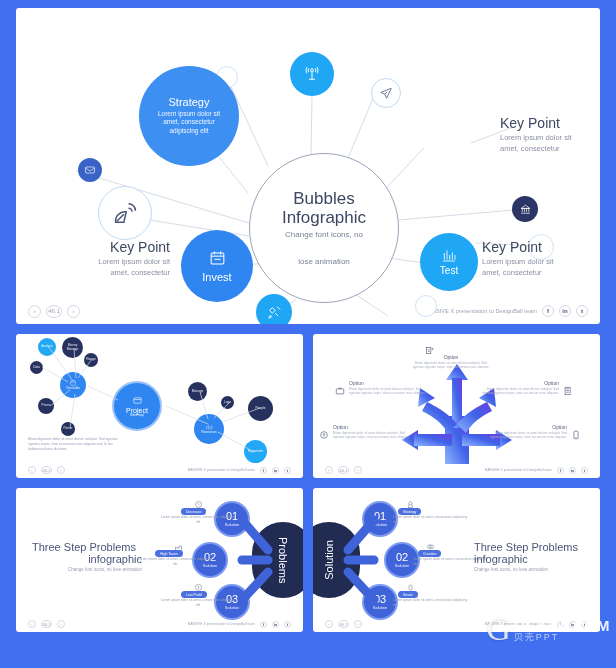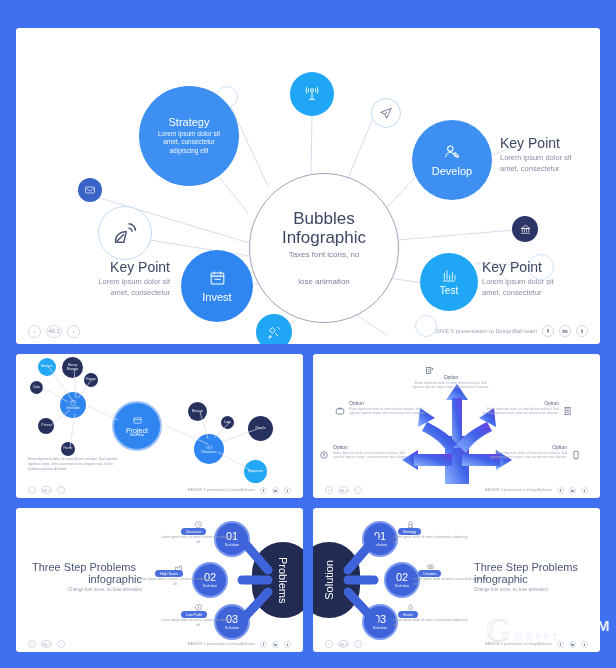--- a/index.html
+++ b/index.html
@@ -3,21 +3,21 @@
 <meta charset="utf-8">
 <style>
   * { box-sizing: border-box; margin:0; padding:0; }
   body {
     width: 616px; height: 668px;
     background: #4070f0;
     font-family: "Liberation Sans", sans-serif;
     overflow: hidden;
     position: relative;
   }
-  .page { position:absolute; inset:0; padding:28px 16px 12px 16px;text-decoration:underline; }
+  .page { position:absolute; inset:0; padding:8px 16px 12px 16px;text-decoration:underline; }
 
   
   .slide {
     background:#ffffff;
     border-radius:3px;
     position:relative;
     overflow:hidden;
   }
   .hero { width:100%; height:316px; margin-bottom:10px; }
 
@@ -253,28 +253,20 @@
 
       <div class="bubble c-hollow2" style="width:22px;height:22px;left:399px;top:287px;z-index:4"></div>
       <div class="bubble c-hollow2" style="width:26px;height:26px;left:512px;top:226px;z-index:4"></div>
       <div class="bubble c-hollow2" style="width:22px;height:22px;left:200px;top:58px;z-index:4"></div>
 
       <div class="bubble c-blue2" style="width:100px;height:100px;left:123px;top:58px;z-index:4">
         <div class="b-title">Strategy</div>
         <div class="b-sub" style="width:76px">Lorem ipsum dolor sit amet, consectetur adipiscing elit</div>
       </div>
 
-      <div class="bubble c-blue2" style="width:80px;height:80px;left:396px;top:92px;z-index:4">
-        <svg width="20" height="20" viewBox="0 0 24 24" class="ico" style="margin-bottom:3px">
-          <circle cx="10" cy="8" r="3.2"></circle>
-            <path d="M4.5 18a5.5 5.5 0 0111 0"></path>
-            <path d="M16 13l4 4-1.5 1.5-4-4z"></path>
-        </svg>
-        <div class="b-title">Develop</div>
-      </div>
 
       <div class="bubble c-cyan" style="width:58px;height:58px;left:404px;top:225px;z-index:4">
         <svg width="16" height="16" viewBox="0 0 24 24" class="ico" style="margin-bottom:2px">
           <path d="M5 19V9M9 19V5M13 19v-7M17 19V8M21 19V12"></path>
             <path d="M3 21h18"></path>
         </svg>
         <div class="b-title" style="font-size:10px">Test</div>
       </div>
 
       <div class="bubble c-blue" style="width:72px;height:72px;left:165px;top:222px;z-index:4">
@@ -283,21 +275,21 @@
             <path d="M4 9h16"></path>
             <path d="M8 3v4M16 3v4"></path>
             <path d="M8 13h8"></path>
         </svg>
         <div class="b-title">Invest</div>
       </div>
 
       <div class="center-circle">
         <div class="ct1">Bubbles</div>
         <div class="ct1">Infographic</div>
-        <div class="ct2">Taxes font icons, no</div>
+        <div class="ct2">Change font icons, no</div>
         <div class="ct2" style="margin-top:16px">lose animation</div>
       </div>
 
       <div class="kp right" style="left:484px;top:108px;width:96px;z-index:4">
         <div class="kp-title">Key Point</div>
         <div class="kp-sub">Lorem ipsum dolor sit</div>
         <div class="kp-sub" style="margin-top:0">amet, consectetur</div>
       </div>
 
       <div class="kp right" style="left:466px;top:232px;width:100px;z-index:4">

